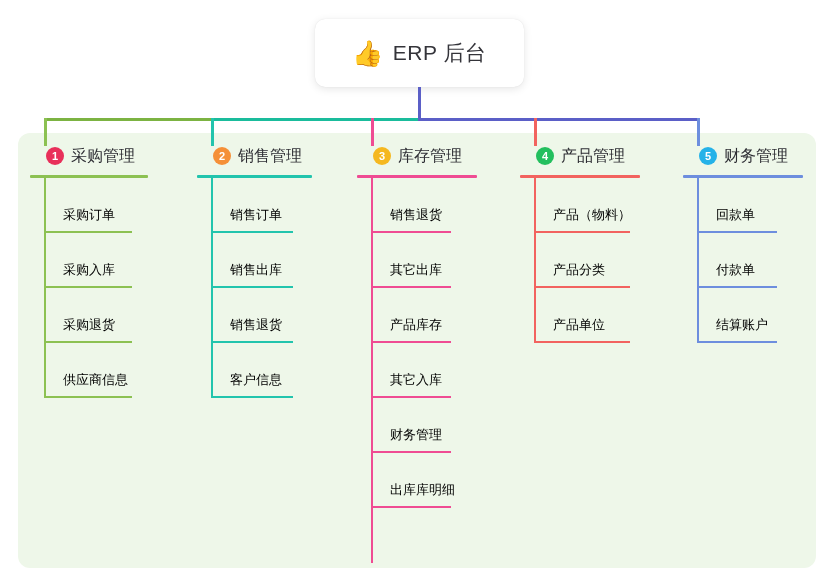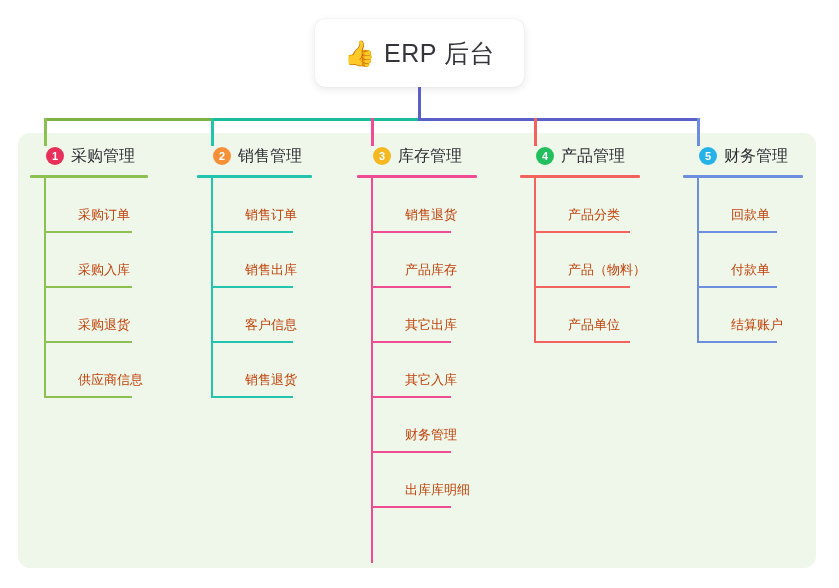--- a/index.html
+++ b/index.html
@@ -31,21 +31,21 @@
     display: flex;
     align-items: center;
     justify-content: center;
     gap: 9px;
   }
   #root-node .thumb {
     font-size: 25px;
     line-height: 1;
   }
   #root-node .root-text {
-    font-size: 25px;
+    font-size: 21px;
     color: #34343a;
     letter-spacing: 0.5px;
     white-space: nowrap;
   }
 
   
   .conn { position: absolute; }
 
   
   #panel {
@@ -97,24 +97,24 @@
     left: 14px;
     top: 0;
     width: 2px;
   }
   .leaf {
     position: relative;
     height: 55px;
   }
   .leaf-label {
     position: absolute;
-    left: 48px;
+    left: 33px;
     bottom: 9px;
     font-size: 13px;
-    color: #c2410c;
+    color: #000000;
     white-space: nowrap;
   }
   .leaf-rule {
     position: absolute;
     left: 14px;
     bottom: 0;
     height: 2px;
   }
 </style>
 </head>
@@ -178,47 +178,47 @@
           <div class="spine" style="height: 220px; background: rgb(34, 196, 173);"></div>
           <div class="leaf">
             <span class="leaf-label">销售订单</span>
             <div class="leaf-rule" style="width: 82px; background: rgb(34, 196, 173);"></div>
           </div>
           <div class="leaf">
             <span class="leaf-label">销售出库</span>
             <div class="leaf-rule" style="width: 82px; background: rgb(34, 196, 173);"></div>
           </div>
           <div class="leaf">
+            <span class="leaf-label">销售退货</span>
+            <div class="leaf-rule" style="width: 82px; background: rgb(34, 196, 173);"></div>
+          </div>
+          <div class="leaf">
             <span class="leaf-label">客户信息</span>
-            <div class="leaf-rule" style="width: 82px; background: rgb(34, 196, 173);"></div>
-          </div>
-          <div class="leaf">
-            <span class="leaf-label">销售退货</span>
             <div class="leaf-rule" style="width: 82px; background: rgb(34, 196, 173);"></div>
           </div>
         </div>
       </div>
       <div class="branch" style="left: 357px;">
         <div class="branch-head">
           <span class="badge" style="background: rgb(245, 184, 32);">3</span>
           <span class="branch-title">库存管理</span>
         </div>
         <div class="head-rule" style="width: 120px; background: rgb(239, 76, 147);"></div>
         <div class="spine-wrap">
           <div class="spine" style="height: 385px; background: rgb(239, 76, 147);"></div>
           <div class="leaf">
             <span class="leaf-label">销售退货</span>
             <div class="leaf-rule" style="width: 80px; background: rgb(239, 76, 147);"></div>
           </div>
           <div class="leaf">
+            <span class="leaf-label">其它出库</span>
+            <div class="leaf-rule" style="width: 80px; background: rgb(239, 76, 147);"></div>
+          </div>
+          <div class="leaf">
             <span class="leaf-label">产品库存</span>
-            <div class="leaf-rule" style="width: 80px; background: rgb(239, 76, 147);"></div>
-          </div>
-          <div class="leaf">
-            <span class="leaf-label">其它出库</span>
             <div class="leaf-rule" style="width: 80px; background: rgb(239, 76, 147);"></div>
           </div>
           <div class="leaf">
             <span class="leaf-label">其它入库</span>
             <div class="leaf-rule" style="width: 80px; background: rgb(239, 76, 147);"></div>
           </div>
           <div class="leaf">
             <span class="leaf-label">财务管理</span>
             <div class="leaf-rule" style="width: 80px; background: rgb(239, 76, 147);"></div>
           </div>
@@ -230,28 +230,28 @@
       </div>
       <div class="branch" style="left: 520px;">
         <div class="branch-head">
           <span class="badge" style="background: rgb(35, 191, 94);">4</span>
           <span class="branch-title">产品管理</span>
         </div>
         <div class="head-rule" style="width: 120px; background: rgb(242, 99, 95);"></div>
         <div class="spine-wrap">
           <div class="spine" style="height: 165px; background: rgb(242, 99, 95);"></div>
           <div class="leaf">
+            <span class="leaf-label">产品（物料）</span>
+            <div class="leaf-rule" style="width: 96px; background: rgb(242, 99, 95);"></div>
+          </div>
+          <div class="leaf">
             <span class="leaf-label">产品分类</span>
             <div class="leaf-rule" style="width: 96px; background: rgb(242, 99, 95);"></div>
           </div>
           <div class="leaf">
-            <span class="leaf-label">产品（物料）</span>
-            <div class="leaf-rule" style="width: 96px; background: rgb(242, 99, 95);"></div>
-          </div>
-          <div class="leaf">
             <span class="leaf-label">产品单位</span>
             <div class="leaf-rule" style="width: 96px; background: rgb(242, 99, 95);"></div>
           </div>
         </div>
       </div>
       <div class="branch" style="left: 683px;">
         <div class="branch-head">
           <span class="badge" style="background: rgb(37, 178, 232);">5</span>
           <span class="branch-title">财务管理</span>
         </div>

